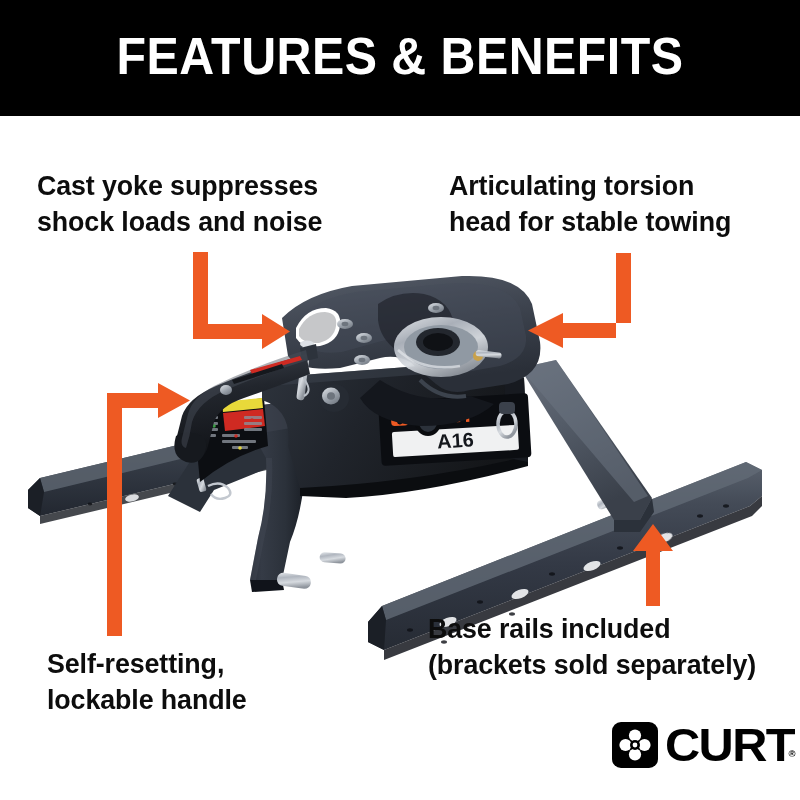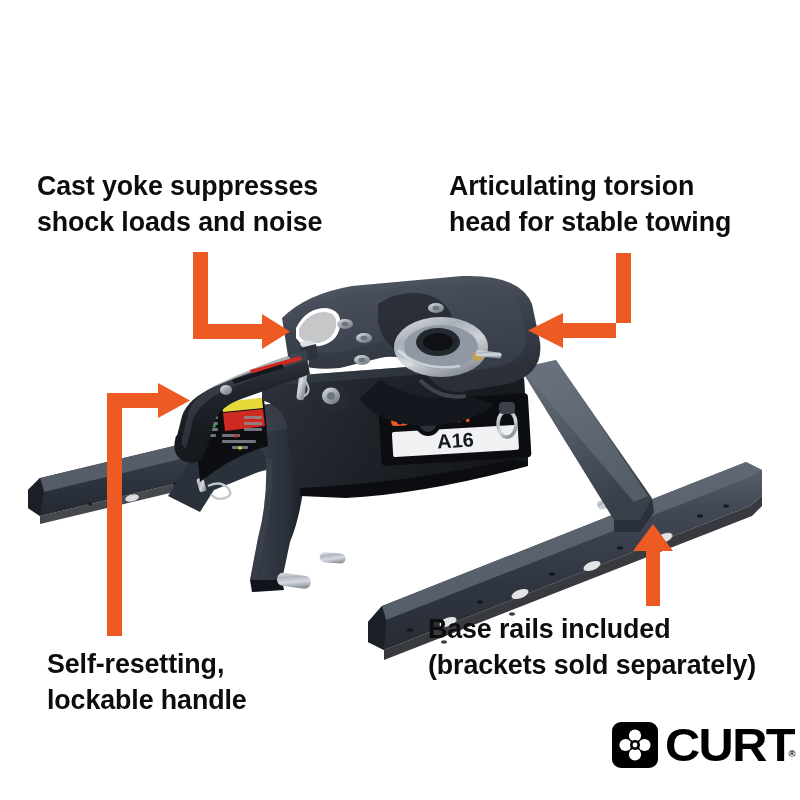--- a/index.html
+++ b/index.html
@@ -119,20 +119,23 @@
     font-weight: 700;
     font-size: 9px;
     color: #000000;
   }
 </style>
 </head>
 <body>
 
 <div class="page">
 
+  <div class="banner">
+    <div class="banner-title">FEATURES &amp; BENEFITS</div>
+  </div>
 
   <div class="product">
     <svg width="800" height="420" viewBox="0 0 800 420" xmlns="http://www.w3.org/2000/svg">
       <defs>
         <linearGradient id="railG" x1="0" y1="0" x2="0" y2="1">
           <stop offset="0%" stop-color="#5a626e"></stop>
           <stop offset="22%" stop-color="#444b57"></stop>
           <stop offset="55%" stop-color="#333945"></stop>
           <stop offset="100%" stop-color="#262b34"></stop>
         </linearGradient>

